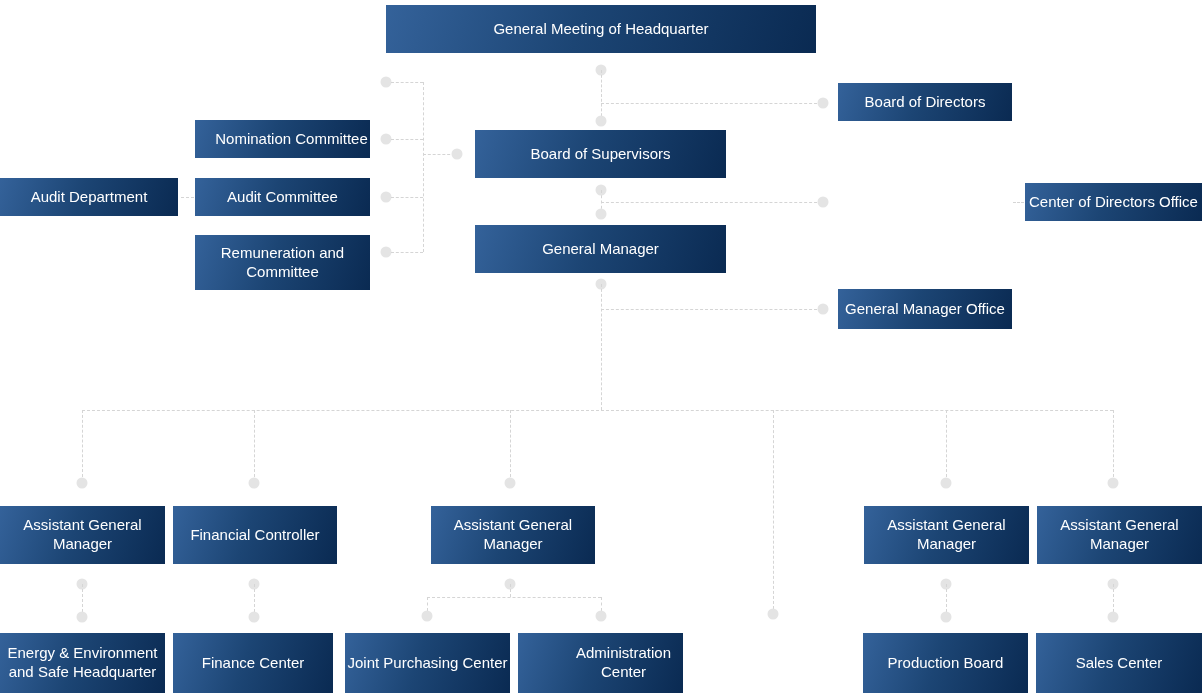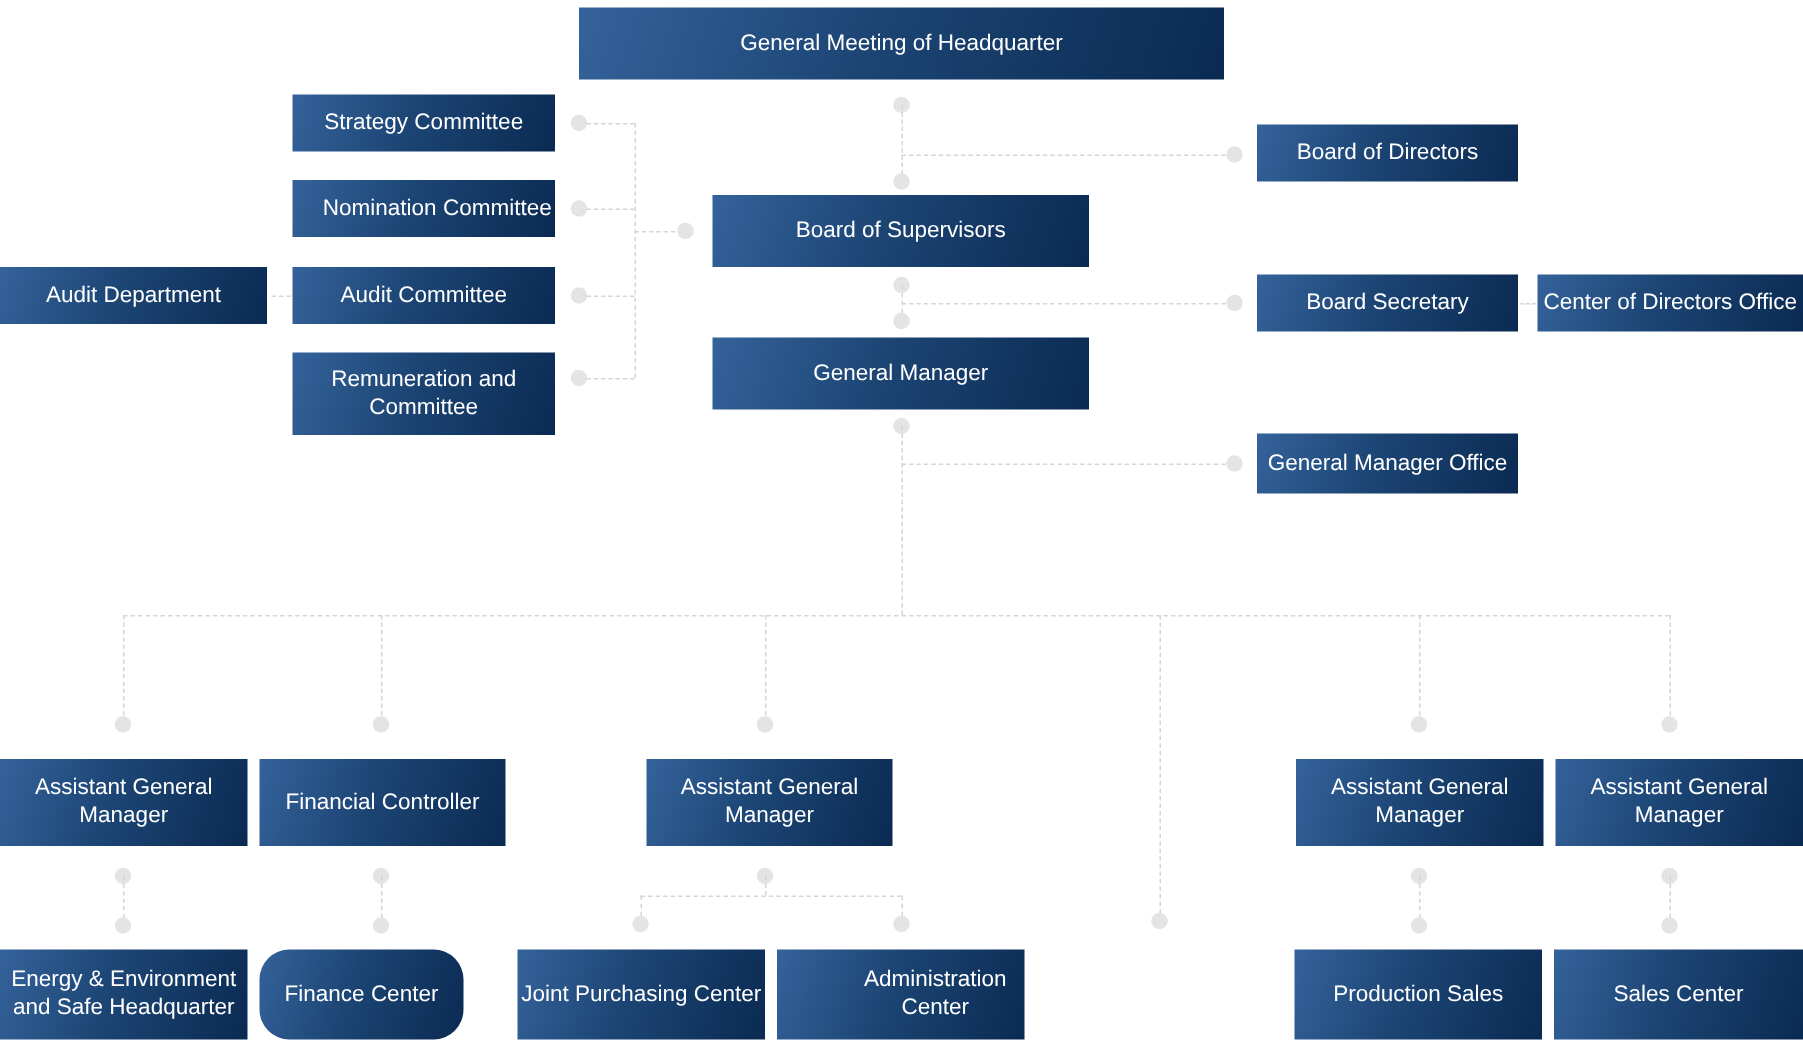--- a/index.html
+++ b/index.html
@@ -25,59 +25,57 @@
   .b-bod    { left:838px; top:83px;  width:174px; height:38px; }
   .b-bsec   { left:838px; top:183px; width:174px; height:38px; }
   .b-bodo   { left:1025px;top:183px; width:177px; height:38px; }
   .b-gmo    { left:838px; top:289px; width:174px; height:40px; }
   .b-agm1   { left:0;     top:506px; width:165px; height:58px; }
   .b-fc     { left:173px; top:506px; width:164px; height:58px; }
   .b-agm3   { left:431px; top:506px; width:164px; height:58px; }
   .b-agm4   { left:864px; top:506px; width:165px; height:58px; }
   .b-agm5   { left:1037px;top:506px; width:165px; height:58px; }
   .b-energy { left:0;     top:633px; width:165px; height:60px; }
-  .b-fincen { left:173px; top:633px; width:136px; height:60px;border-radius:20px; }
+  .b-fincen { left:173px; top:633px; width:160px; height:60px; }
   .b-jpc    { left:345px; top:633px; width:165px; height:60px; }
   .b-admin  { left:518px; top:633px; width:165px; height:60px;padding-left:48px; }
   .b-rd     { left:690px; top:633px; width:165px; height:60px; }
   .b-prod   { left:863px; top:633px; width:165px; height:60px; }
   .b-sales  { left:1036px;top:633px; width:166px; height:60px; }
 
   .hline { position:absolute; height:0; border-top:1px dashed #d5d5d5; }
   .vline { position:absolute; width:0;  border-left:1px dashed #d5d5d5; }
   .dot   { position:absolute; width:11px; height:11px; border-radius:50%;
            background:#e4e4e4; transform:translate(-50%,-50%); }
 </style>
 </head>
 <body>
 
 <div class="stage">
 
   <div class="node b-gmos">General Meeting of Headquarter</div>
-  <div class="node b-strat">Strategy Committee</div>
   <div class="node b-nomin">Nomination Committee</div>
   <div class="node b-auditc">Audit Committee</div>
   <div class="node b-remun">Remuneration and Committee</div>
   <div class="node b-auditd">Audit Department</div>
   <div class="node b-bos">Board of Supervisors</div>
   <div class="node b-gm">General Manager</div>
   <div class="node b-bod">Board of Directors</div>
-  <div class="node b-bsec">Board Secretary</div>
   <div class="node b-bodo">Center of Directors Office</div>
   <div class="node b-gmo">General Manager Office</div>
   <div class="node b-agm1">Assistant General Manager</div>
   <div class="node b-fc">Financial Controller</div>
   <div class="node b-agm3">Assistant General Manager</div>
   <div class="node b-agm4">Assistant General Manager</div>
   <div class="node b-agm5">Assistant General Manager</div>
   <div class="node b-energy">Energy &amp; Environment and Safe Headquarter</div>
   <div class="node b-fincen">Finance Center</div>
   <div class="node b-jpc">Joint Purchasing Center</div>
   <div class="node b-admin">Administration Center</div>
-  <div class="node b-prod">Production Sales</div>
+  <div class="node b-prod">Production Board</div>
   <div class="node b-sales">Sales Center</div>
 
   <span class="dot" style="left:601px; top:70px;"></span>
   <div class="vline" style="left:601px; top:70px; height:51px;"></div>
   <span class="dot" style="left:601px; top:121px;"></span>
   <div class="hline" style="left:601px; top:103px; width:221px;"></div>
   <span class="dot" style="left:823px; top:103px;"></span>
 
   <span class="dot" style="left:386px; top:82px;"></span>
   <div class="hline" style="left:391px; top:82px; width:32px;"></div>

